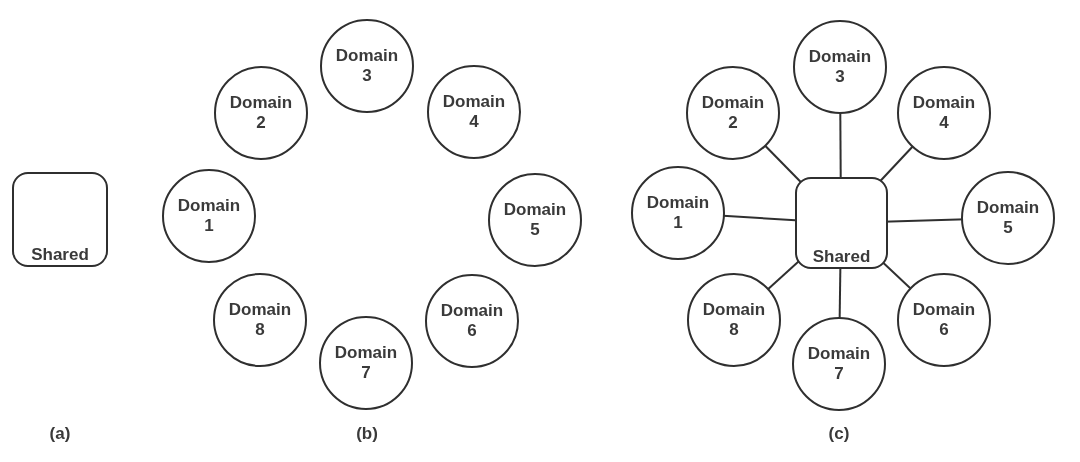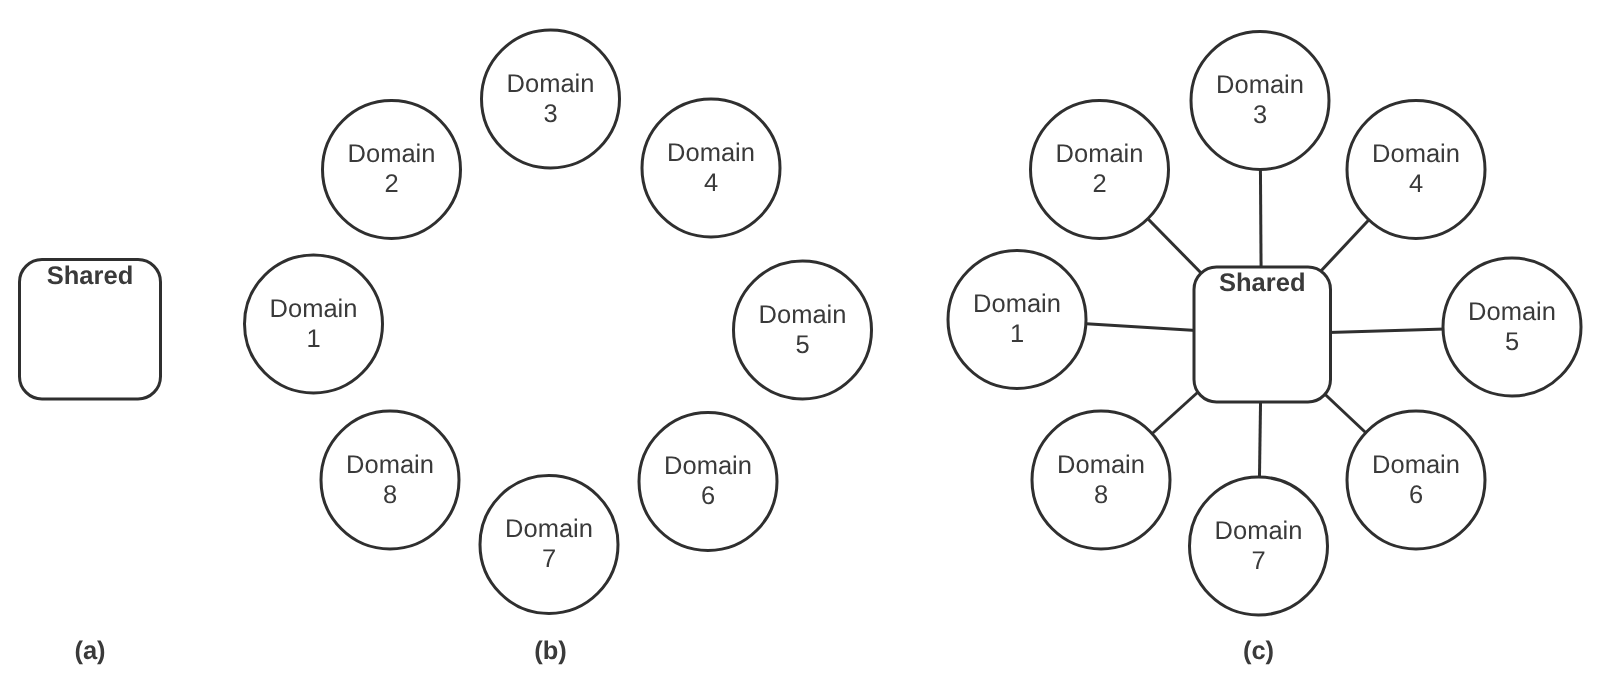--- a/index.html
+++ b/index.html
@@ -19,34 +19,34 @@
     position: absolute;
     width: 94px; height: 94px;
     box-sizing: border-box;
     border: 2px solid #2f2f2f;
     border-radius: 50%;
     background: #ffffff;
     display: flex;
     flex-direction: column;
     align-items: center;
     justify-content: center;
-    font-weight: normal;
+    font-weight: bold;
     font-size: 17px;
     line-height: 20px;
     color: #3a3a3a;
     text-align: center;
   }
   .rounded-box {
     position: absolute;
     box-sizing: border-box;
     border: 2px solid #2f2f2f;
     border-radius: 16px;
     background: #ffffff;
     display: flex;
-    align-items: flex-start;
+    align-items: flex-end;
     justify-content: center;
     font-weight: bold;
     font-size: 17px;
     color: #3a3a3a;
   }
   .caption {
     position: absolute;
     width: 60px;
     text-align: center;
     font-weight: bold;

